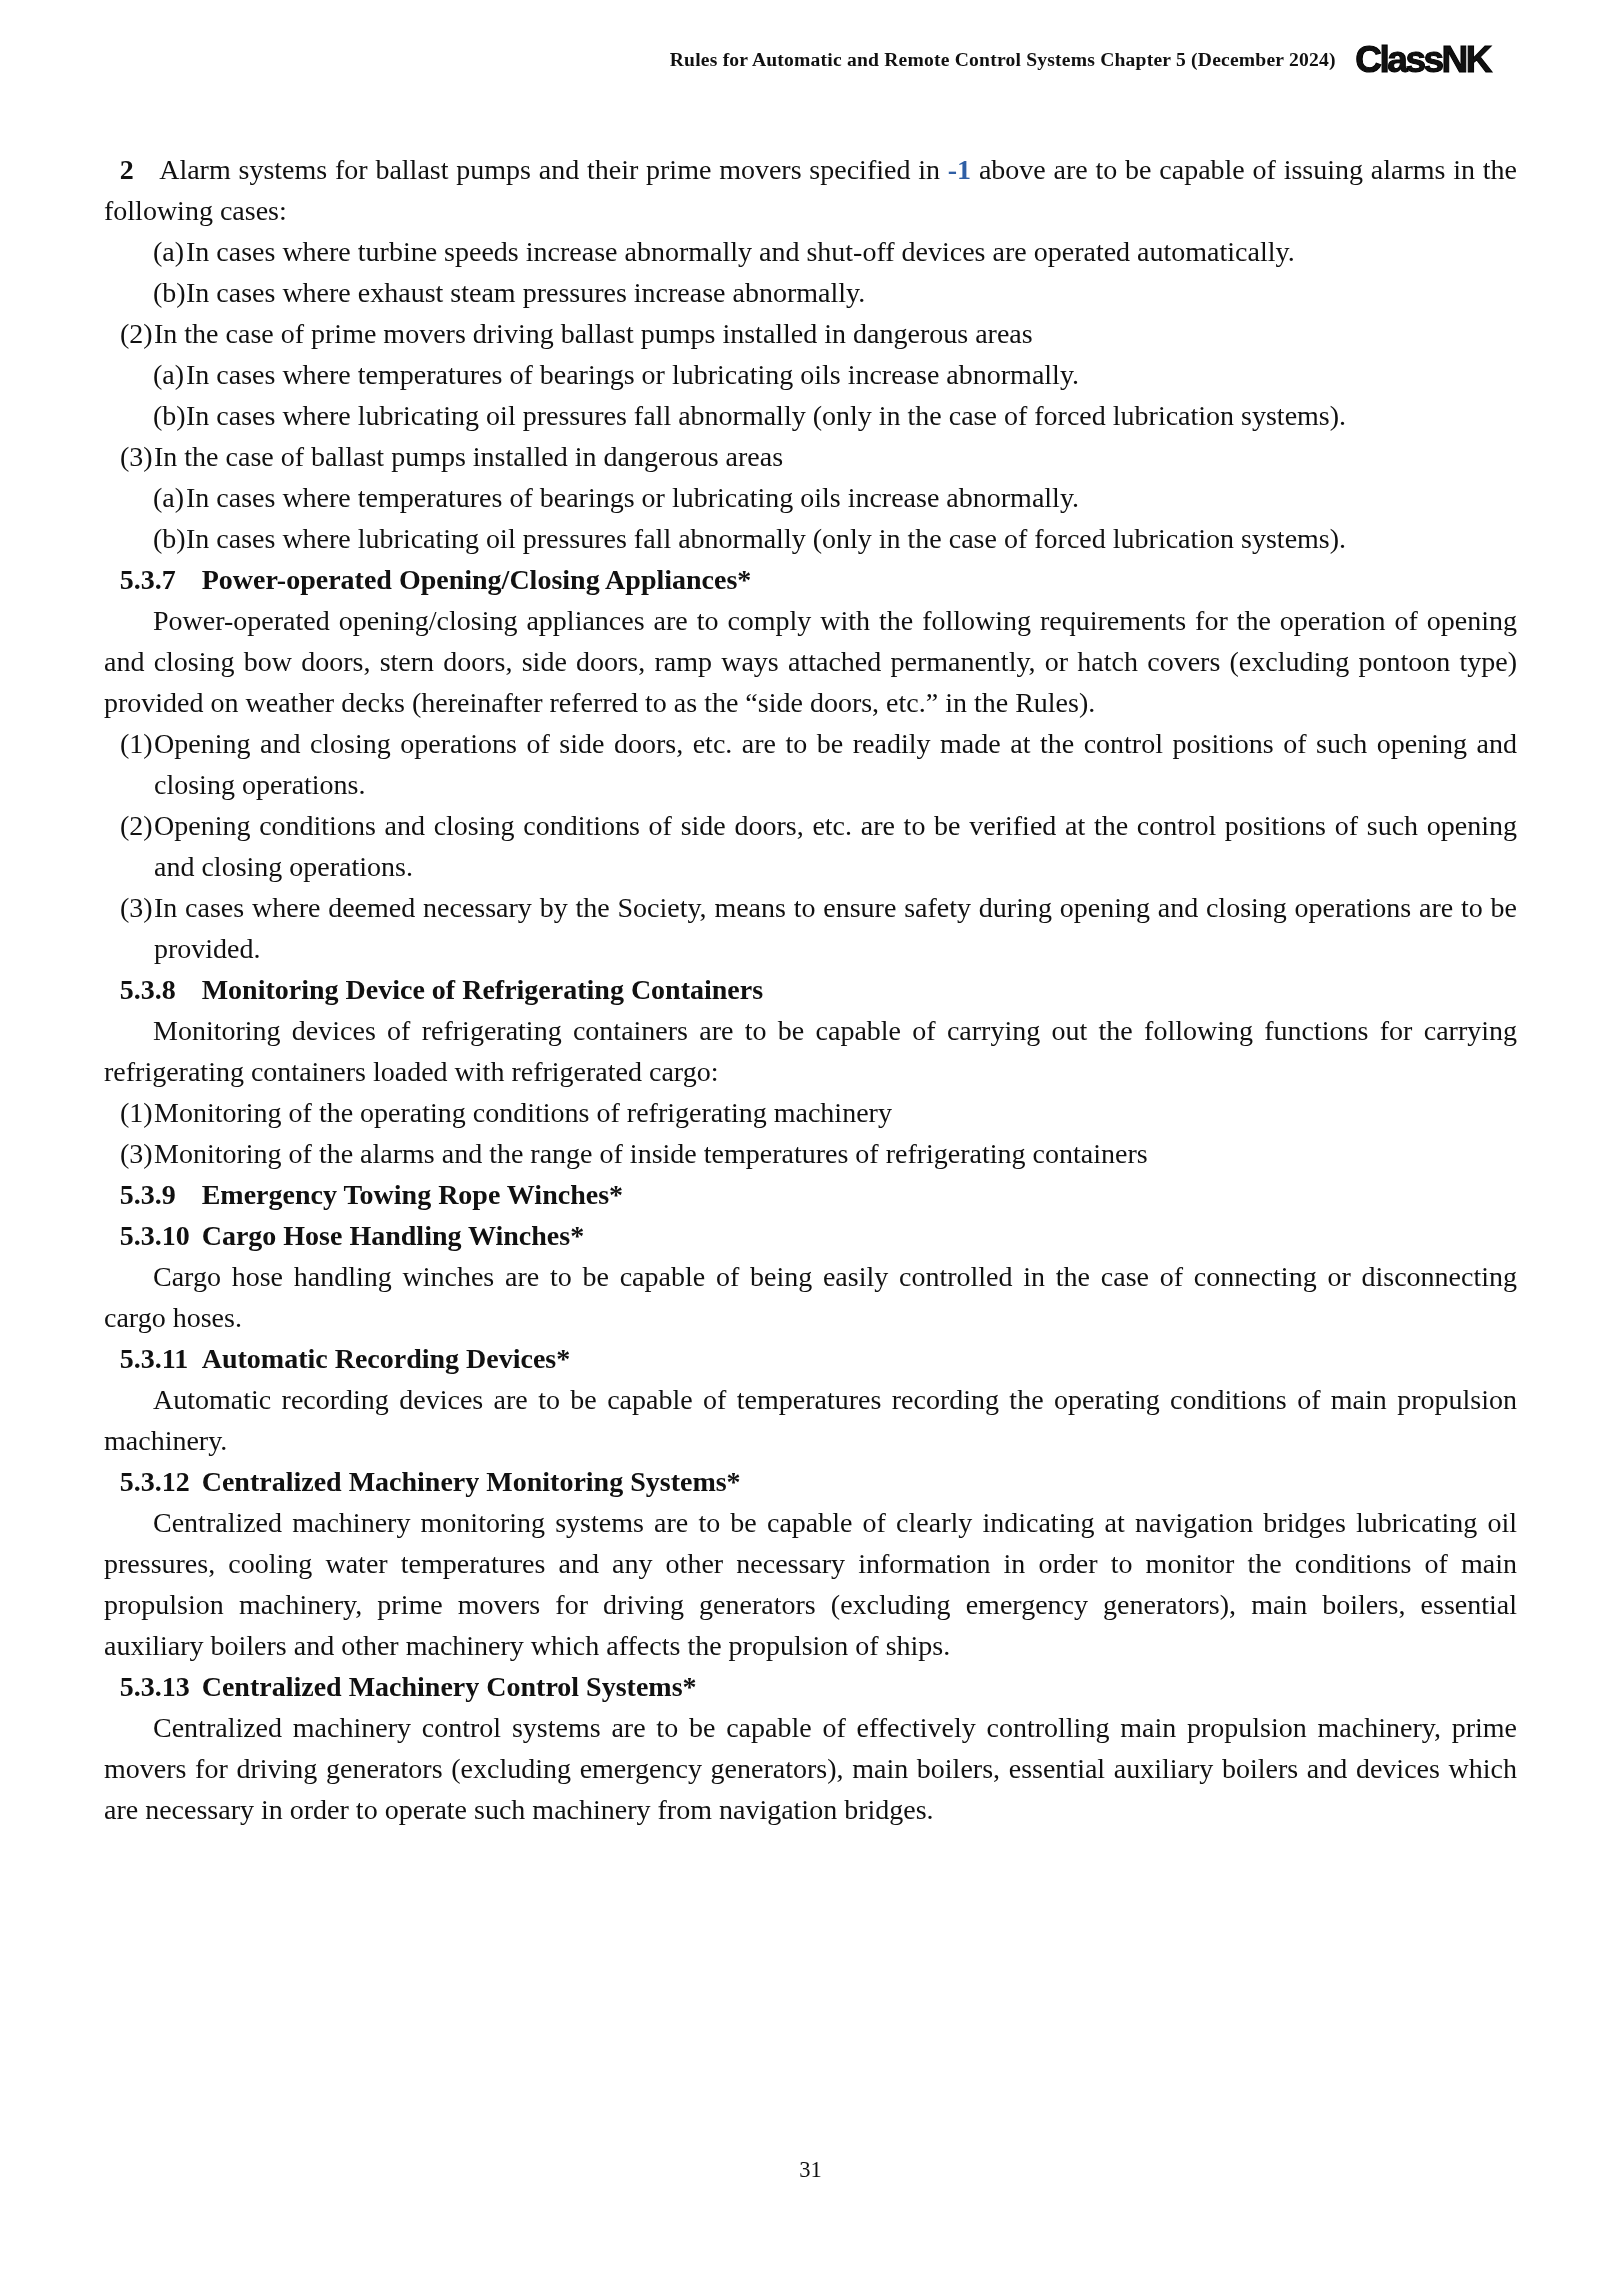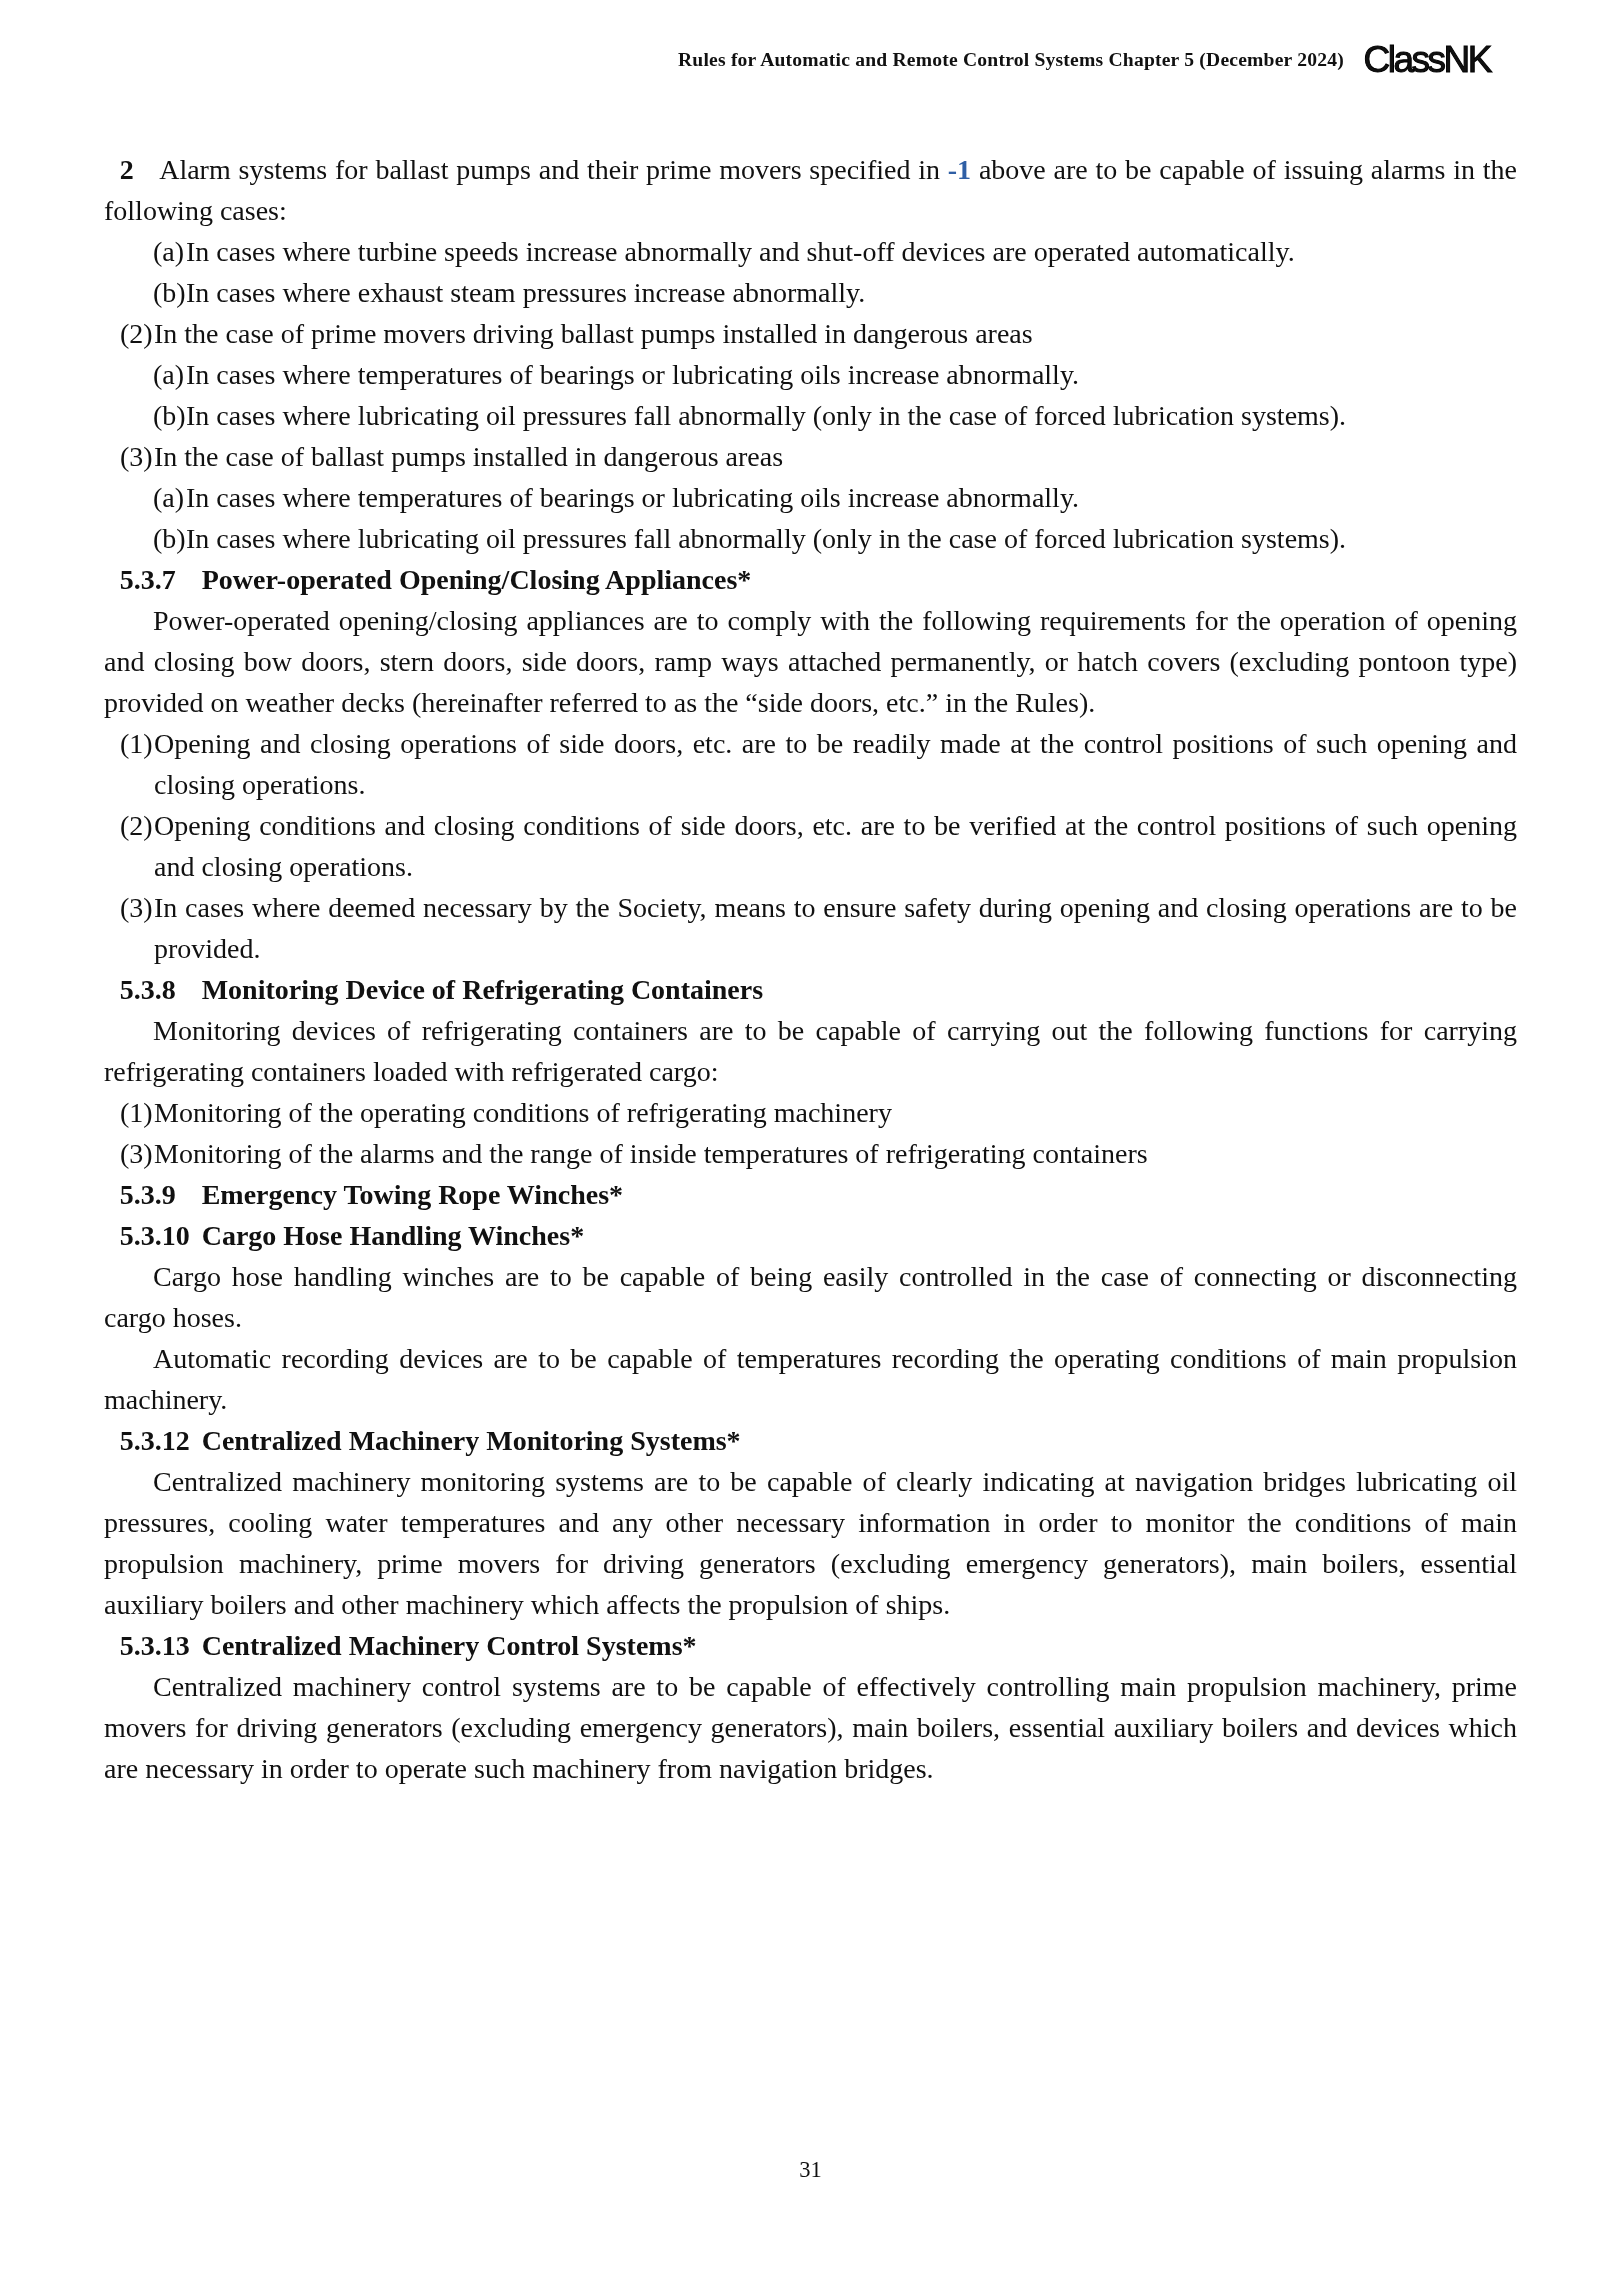--- a/index.html
+++ b/index.html
@@ -20,21 +20,21 @@
     gap: 19.6px;
     white-space: nowrap;
   }
   .header-title {
     font-weight: bold;
     font-size: 19.6px;
     letter-spacing: 0.2px;
   }
   .logo {
     font-family: "Liberation Sans", sans-serif;
-    font-weight: normal;
+    font-weight: bold;
     font-size: 37px;
     letter-spacing: -2.5px;
     -webkit-text-stroke: 1px #000;
   }
   .content {
     position: absolute;
     top: 149px; left: 104px;
     width: 1413px;
     font-size: 28px;
     line-height: 41px;
@@ -88,20 +88,21 @@
   <p class="heading"><span class="hnum">5.3.8</span><span>Monitoring Device of Refrigerating Containers</span></p>
   <p class="para">Monitoring devices of refrigerating containers are to be capable of carrying out the following functions for carrying refrigerating containers loaded with refrigerated cargo:</p>
   <p class="item1"><span class="marker">(1)</span><span>Monitoring of the operating conditions of refrigerating machinery</span></p>
   <p class="item1"><span class="marker">(3)</span><span>Monitoring of the alarms and the range of inside temperatures of refrigerating containers</span></p>
 
   <p class="heading"><span class="hnum">5.3.9</span><span>Emergency Towing Rope Winches*</span></p>
 
   <p class="heading"><span class="hnum">5.3.10</span><span>Cargo Hose Handling Winches*</span></p>
   <p class="para">Cargo hose handling  winches are to be capable of being easily controlled in the case of connecting or disconnecting cargo hoses.</p>
 
+  <p class="heading"><span class="hnum">5.3.11</span><span>Automatic Recording Devices*</span></p>
   <p class="para">Automatic recording devices are to be capable of temperatures recording the operating conditions of main propulsion machinery.</p>
 
   <p class="heading"><span class="hnum">5.3.12</span><span>Centralized Machinery Monitoring Systems*</span></p>
   <p class="para">Centralized machinery monitoring systems are to be capable of clearly indicating at navigation bridges lubricating oil pressures, cooling water temperatures and any other necessary information in order to monitor the conditions of main propulsion machinery, prime movers for driving generators (excluding emergency generators), main boilers, essential auxiliary boilers and other machinery which affects the propulsion of ships.</p>
 
   <p class="heading"><span class="hnum">5.3.13</span><span>Centralized Machinery Control Systems*</span></p>
   <p class="para">Centralized machinery control systems are to be capable of effectively controlling main propulsion machinery, prime movers for driving generators (excluding emergency generators), main boilers, essential auxiliary boilers and devices which are necessary in order to operate such machinery from navigation bridges.</p>
 
 </div>
 

